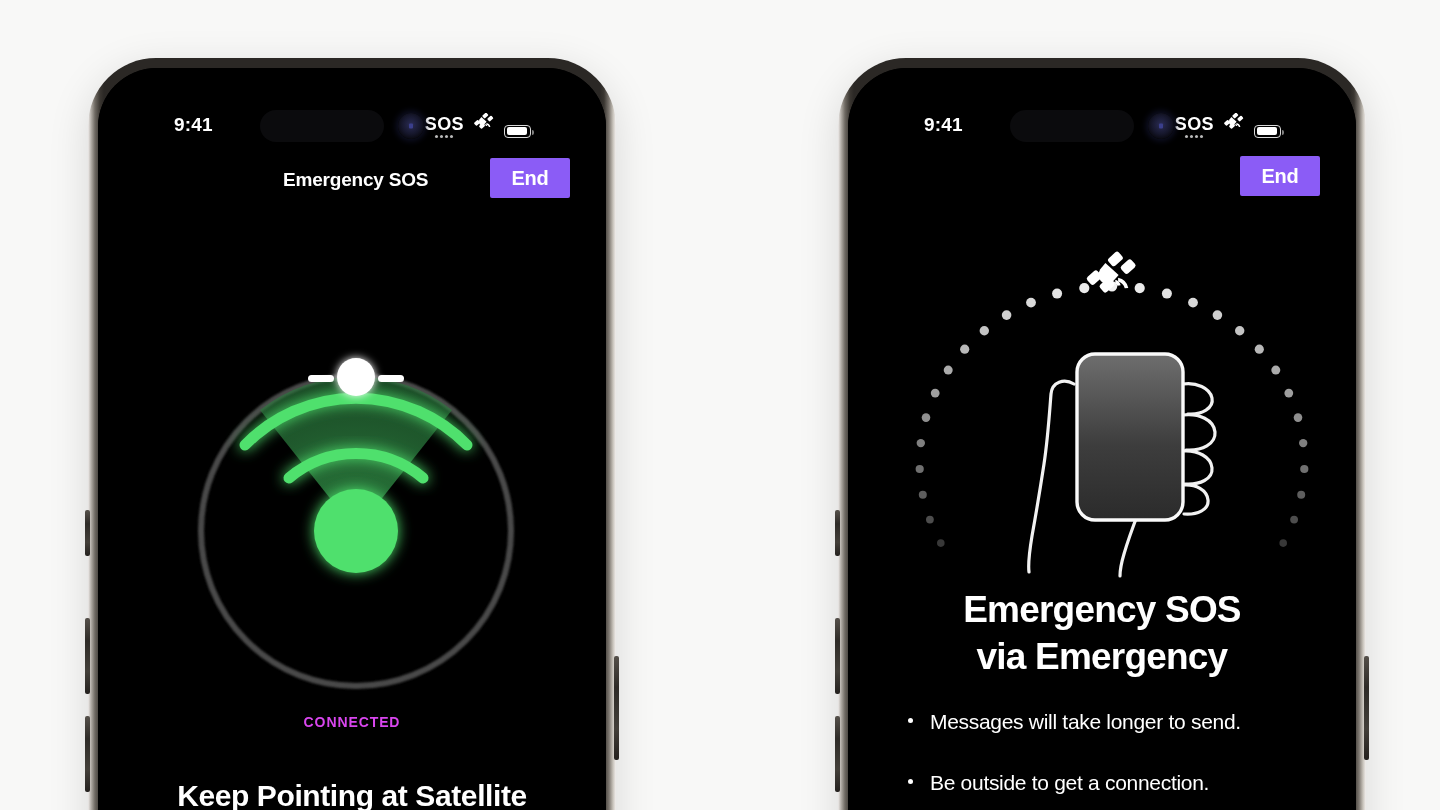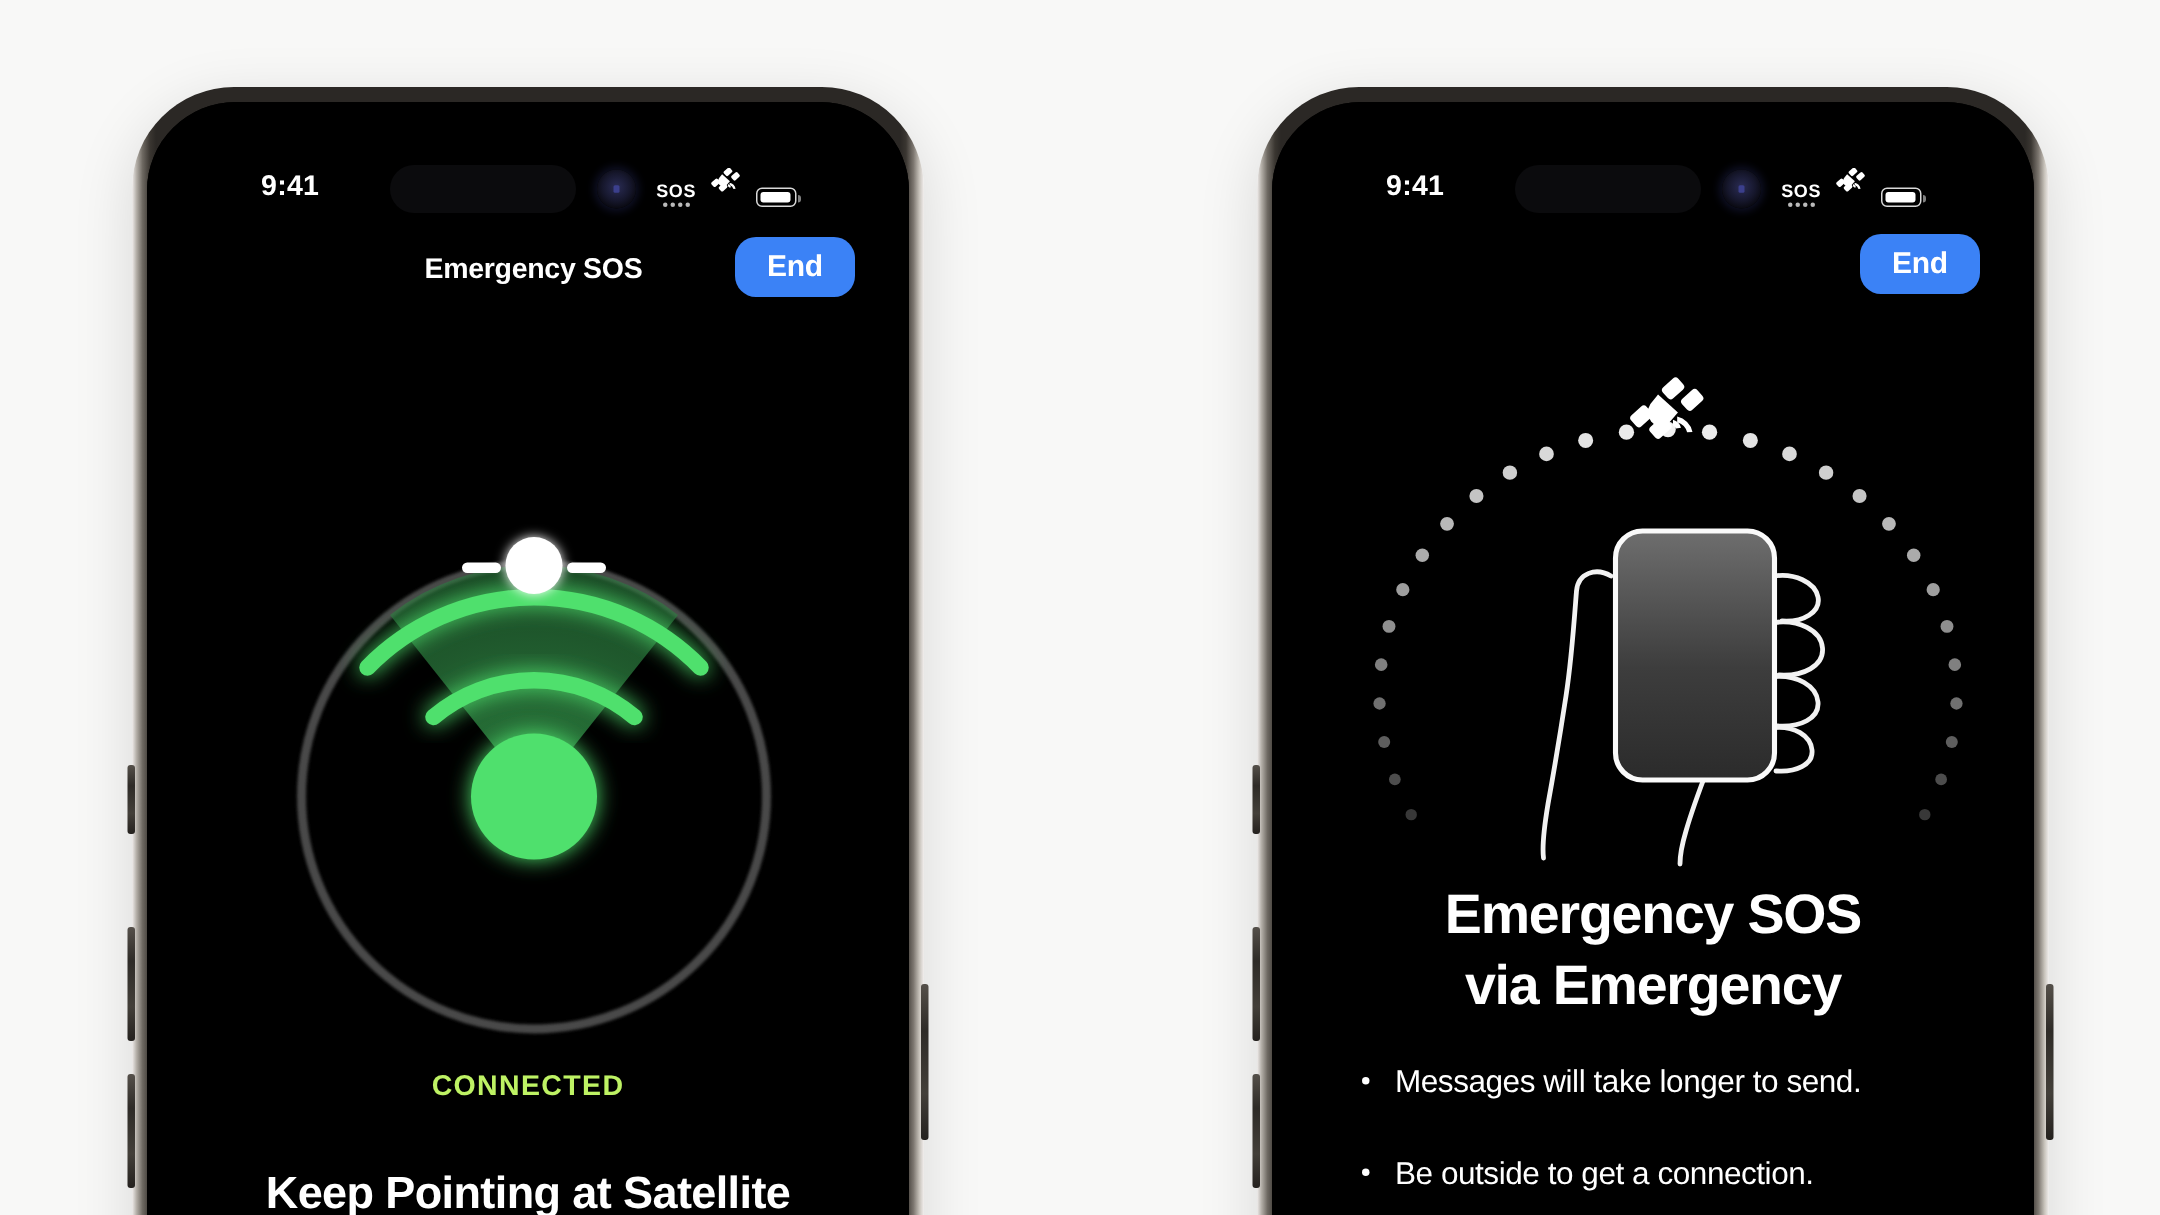--- a/index.html
+++ b/index.html
@@ -53,21 +53,21 @@
   
   .statusbar{
     position:absolute; left:0; right:12px;
     display:flex; align-items:center;
     font-weight:700;
   }
   .sb-time{ position:absolute; font-weight:700; letter-spacing:.2px; }
   .sb-right{ position:absolute; display:flex; align-items:flex-end; gap:9px; }
 
   .sos-ind{ display:flex; flex-direction:column; align-items:center; gap:2px; }
-  .sos-txt{ font-size:12px; font-weight:600; letter-spacing:.4px; line-height:1; color:#fff; }
+  .sos-txt{ font-size:18px; font-weight:600; letter-spacing:.4px; line-height:1; color:#fff; }
   .sos-dots{ display:flex; gap:2px; }
   .sos-dots i{ display:block; width:3px; height:3px; border-radius:50%; background:#b9b9b9; }
 
   .battery{
     width:27px; height:13px; border-radius:4px;
     border:1.6px solid rgba(255,255,255,.85);
     position:relative; display:flex; align-items:center;
   }
   .battery::after{
     content:""; position:absolute; right:-4px; top:4px;
@@ -89,35 +89,35 @@
     content:""; position:absolute; left:50%; top:50%;
     transform:translate(-50%,-50%);
     width:4px; height:5px; border-radius:1px;
     background:#3b3f8c;
   }
 
   
   .navtitle{ position:absolute; font-size:19px; font-weight:700; letter-spacing:-.2px; }
   .end-btn{
     position:absolute;
-    background:#3b82f6;
-    border-radius:14px;
+    background:#8b5cf6;
+    border-radius:2px;
     display:flex; align-items:center; justify-content:center;
     font-size:20px; font-weight:700; color:#fff;
     letter-spacing:-.2px;
     cursor:pointer;
   }
 
   
   .radar{ position:absolute; }
   .radar svg{ display:block; overflow:visible; }
 
   .connected{
     position:absolute; width:100%; text-align:center;
-    color:#bef264; font-size:19px; font-weight:700; letter-spacing:.9px;
+    color:#d946ef; font-size:14px; font-weight:700; letter-spacing:.9px;
   }
   .bigmsg{
     position:absolute; width:100%; text-align:center;
     color:#fff; font-size:30px; font-weight:700; line-height:1.22; letter-spacing:-.4px;
   }
 
   
   .illus{ position:absolute; }
   .illus svg{ display:block; overflow:visible; }
 

